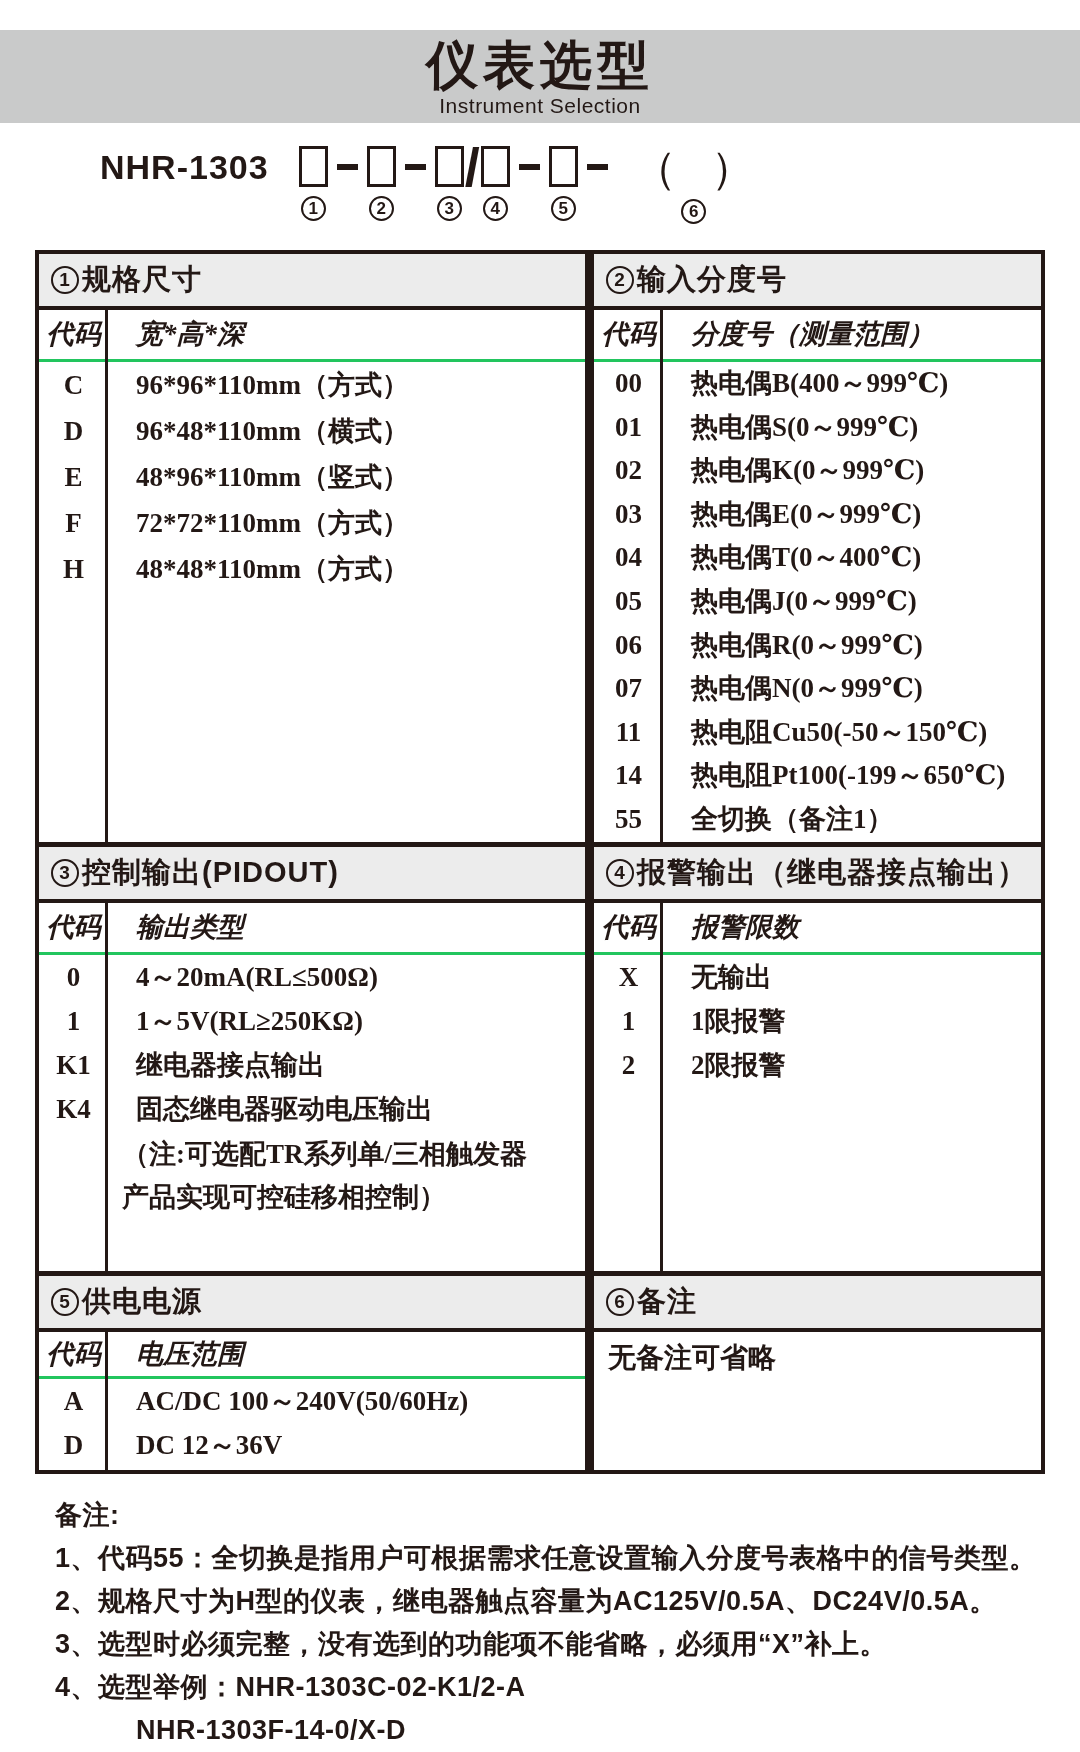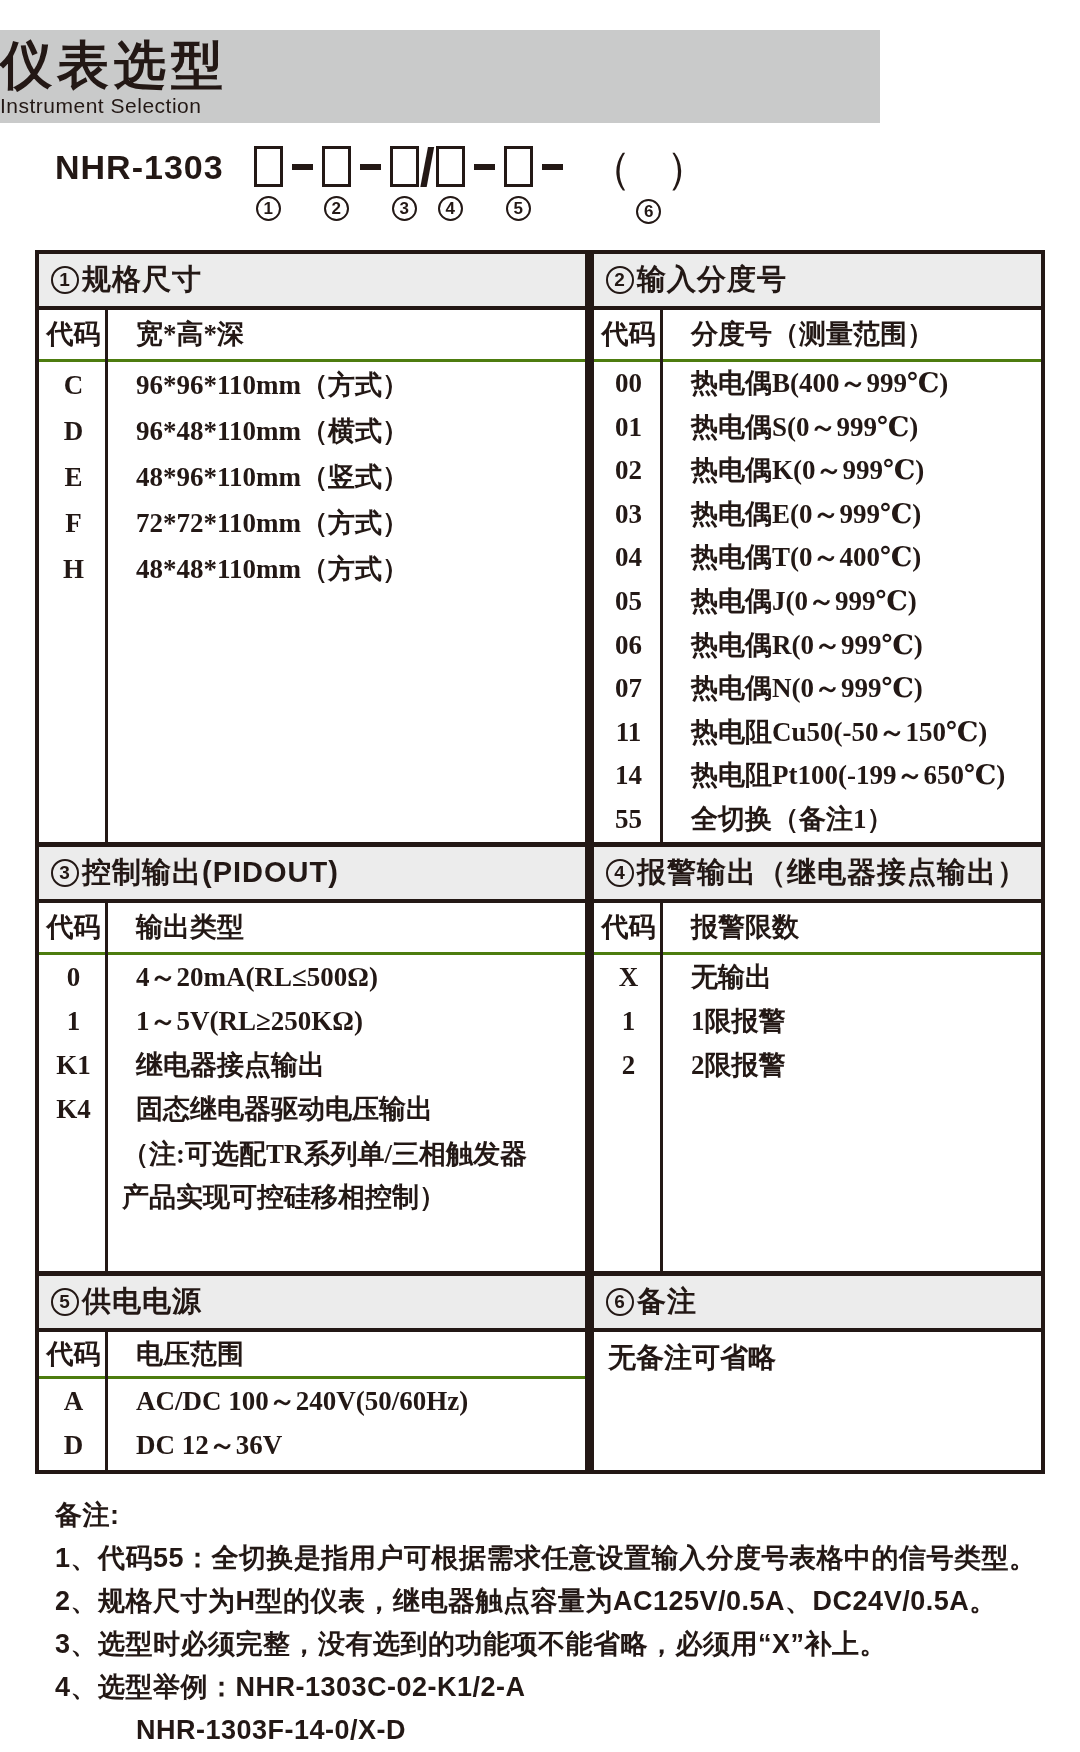--- a/index.html
+++ b/index.html
@@ -8,37 +8,38 @@
     background:#ffffff;
     color:#231815;
     font-family:"Liberation Sans","DejaVu Sans",sans-serif;
     position:relative;
     overflow:hidden;
   }
 
   
   .banner {
     position:absolute; top:30px; left:0;
-    width:880px; height:93px;
+    width:1080px; height:93px;
     background:#c9caca;
+    text-align:center;
   }
   .banner-title {
     font-size:52px; font-weight:bold; letter-spacing:5px;
     line-height:1; padding-top:9px;
   }
   .banner-sub {
     font-size:21px; font-weight:normal; letter-spacing:0.5px; margin-top:3px;
   }
 
   
   .model-block { position:absolute; top:146px; left:55px; }
   .model-row { display:flex; align-items:flex-start; }
   .model-prefix {
     font-size:34px; font-weight:bold; letter-spacing:1px;
-    line-height:42px; margin-right:30px;
+    line-height:42px; margin-right:30px;margin-left:45px;
   }
   .slot { display:flex; flex-direction:column; align-items:center; }
   .mbox { width:29px; height:41px; border:3px solid #231815; box-sizing:border-box; }
   .sep-dash { width:21px; height:6px; background:#231815; margin:18px 9px 0 9px; flex:none; }
   .sep-slash { font-size:54px; font-weight:bold; line-height:42px; margin:0 1px; }
   .circ {
     display:inline-flex; justify-content:center; align-items:center;
     width:25px; height:25px; box-sizing:border-box;
     border:2px solid #231815; border-radius:50%;
     font-size:17px; font-weight:bold; flex:none;
@@ -83,21 +84,21 @@
     font-weight:bold; font-size:27px;
   }
   .sec-body.with-code::before {
     content:""; position:absolute;
     left:66px; top:0; bottom:0; width:3px;
     background:#231815;
   }
   .trow { display:flex; white-space:nowrap; }
   .trow .code { width:69px; flex:none; text-align:center; }
   .trow .desc { padding-left:28px; min-width:0; }
-  .trow.colhead { border-bottom:3px solid #4d7c0f; height:49px; line-height:49px; }
+  .trow.colhead { border-bottom:3px solid #22c55e; height:49px; line-height:49px;font-style:italic; }
 
   .band1 .left  .sec-body .trow.data { height:46px;   line-height:46px; }
   .band1 .right .sec-body .trow.data { height:43.6px; line-height:43.6px; }
   .band2 .sec-body .trow.data { height:44px; line-height:44px; }
   .band3 .sec-body .trow.colhead { height:44px; line-height:44px; }
   .band3 .sec-body .trow.data { height:44px; line-height:44px; }
 
   .cell-note {
     padding:2px 34px 0 83px;
     line-height:43px;

